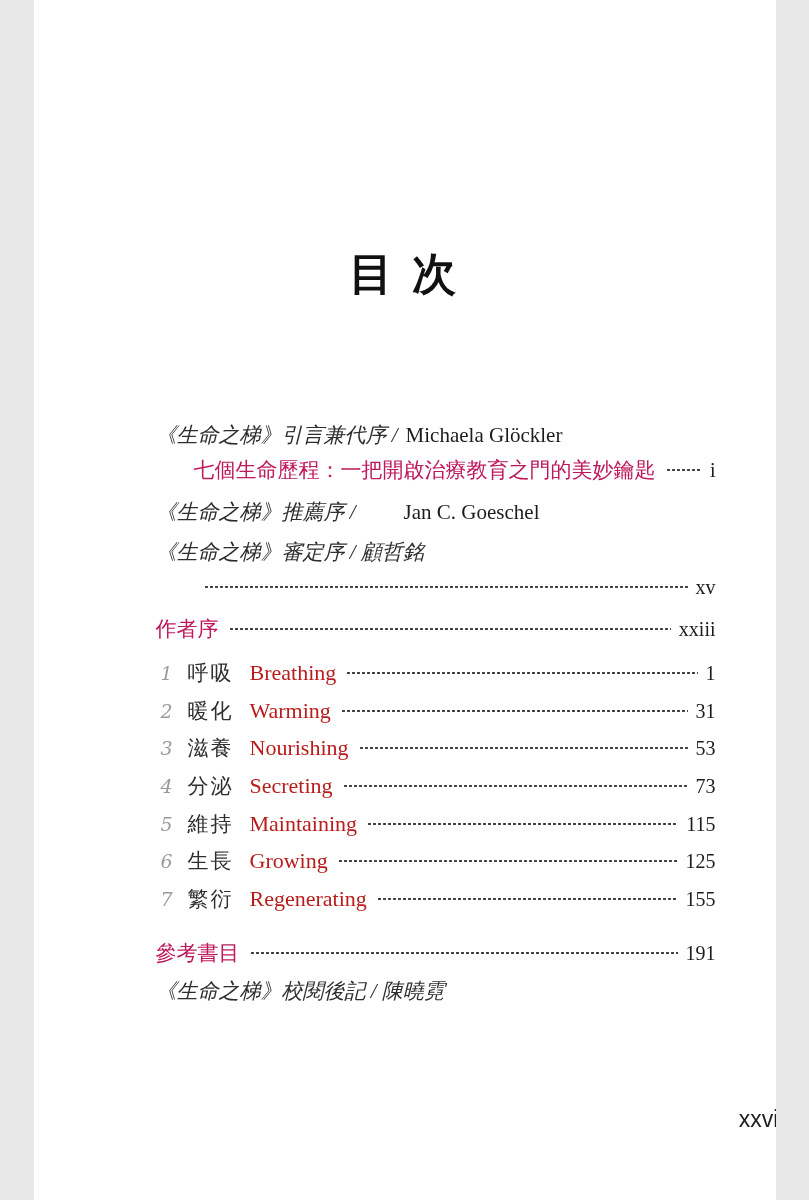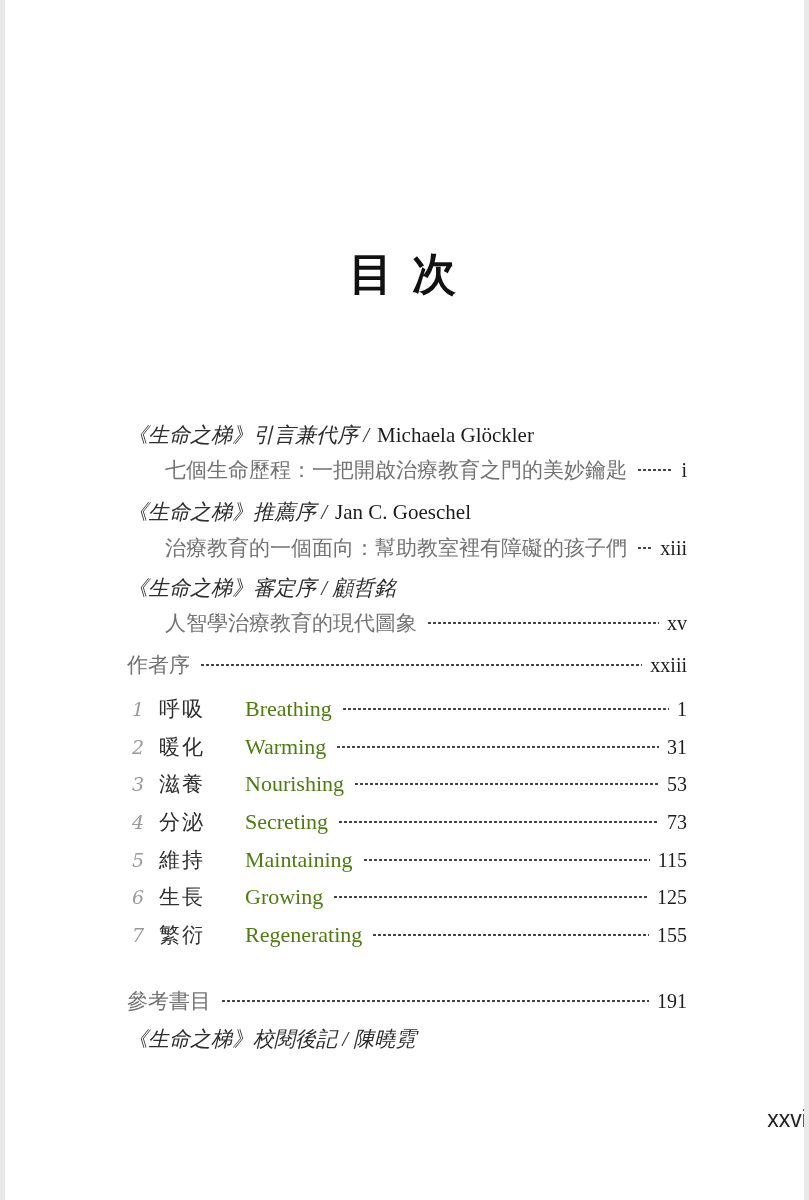--- a/index.html
+++ b/index.html
@@ -2,21 +2,21 @@
 <html><head>
 <meta charset="utf-8">
 <style>
   html, body {
     margin: 0;
     padding: 0;
     background: #e8e8e8;
   }
   .page {
     position: relative;
-    width: 799px;
+    width: 742px;
     height: 1200px;
     margin: 0 auto;
     background: #ffffff;
     overflow: hidden;
     font-family: "Liberation Serif", "DejaVu Serif", serif;
     color: #2a2a2a;
   }
   .doc-title {
     position: absolute;
     top: 250px;
@@ -81,34 +81,33 @@
   }
   .chapter .zh-title {
     width: 62px;
     flex: 0 0 62px;
     letter-spacing: 2px;
     color: #2e2e2e;
   }
   .chapter .en-title {
     font-family: "Liberation Serif", serif;
     font-size: 22px;
-    color: #4d7c0f;
-    margin-left: 24px;
-  }
-  .label { color: #737373; }
+    color: #b91c1c;
+  }
+  .label { color: #be185d; }
   
   .mt5  { margin-top: 5px; }
   .mt6  { margin-top: 6px; }
   .mt7  { margin-top: 7px; }
   .mt8  { margin-top: 8px; }
   .mt10 { margin-top: 10px; }
-  .mt12 { margin-top: 12px; }
+  .mt12 { margin-top: 12px; gap: 40px; }
   .mt13 { margin-top: 12px; }
   .mt14 { margin-top: 14px; }
-  .mt24 { margin-top: 36px; justify-content: space-between; }
+  .mt24 { margin-top: 24px; justify-content: space-between; }
   .folio {
     position: absolute;
     top: 1106px;
     left: 0;
     width: 100%;
     text-align: right;
     font-family: "Liberation Sans", "DejaVu Sans", sans-serif;
     font-size: 23px;
     color: #1f1f1f;
     padding-left: 8px;
@@ -130,32 +129,26 @@
     <div class="row sub mt5">
       <span class="label">七個生命歷程：一把開啟治療教育之門的美妙鑰匙</span>
       <span class="leader"></span>
       <span class="pagenum">i</span>
     </div>
 
     <div class="row heading mt12">
       <span class="zh">《生命之梯》推薦序 /</span>
       <span class="latin">Jan C. Goeschel</span>
     </div>
-    <div class="row sub mt6">
-      <span class="label">治療教育的一個面向：幫助教室裡有障礙的孩子們</span>
-      <span class="leader"></span>
-      <span class="pagenum">xiii</span>
-    </div>
 
     <div class="row heading mt10">
       <span class="zh">《生命之梯》審定序 / 顧哲銘</span>
       <span class="latin"></span>
     </div>
     <div class="row sub mt5">
-      <span class="label">人智學治療教育的現代圖象</span>
       <span class="leader"></span>
       <span class="pagenum">xv</span>
     </div>
 
     <div class="row mt13">
       <span class="label">作者序</span>
       <span class="leader"></span>
       <span class="pagenum">xxiii</span>
     </div>
 

